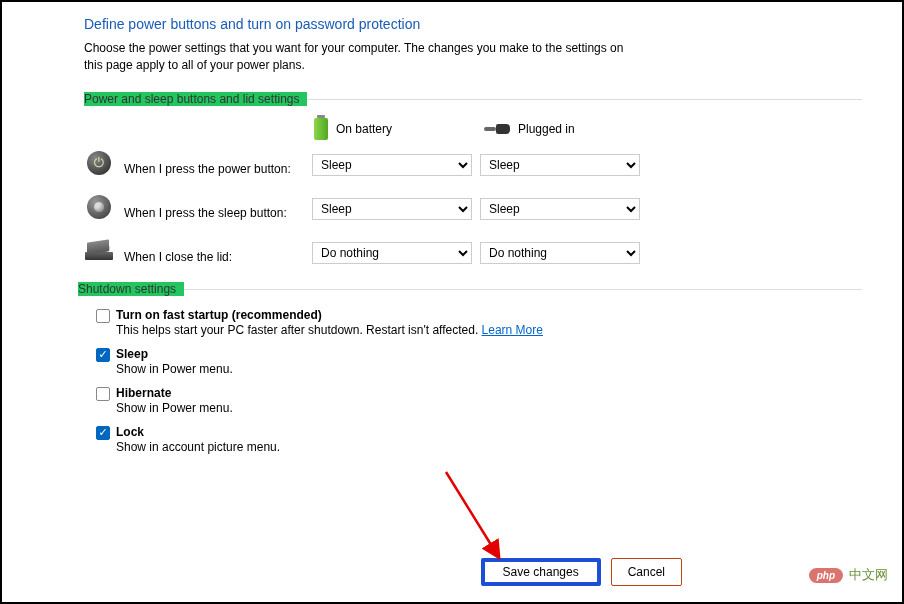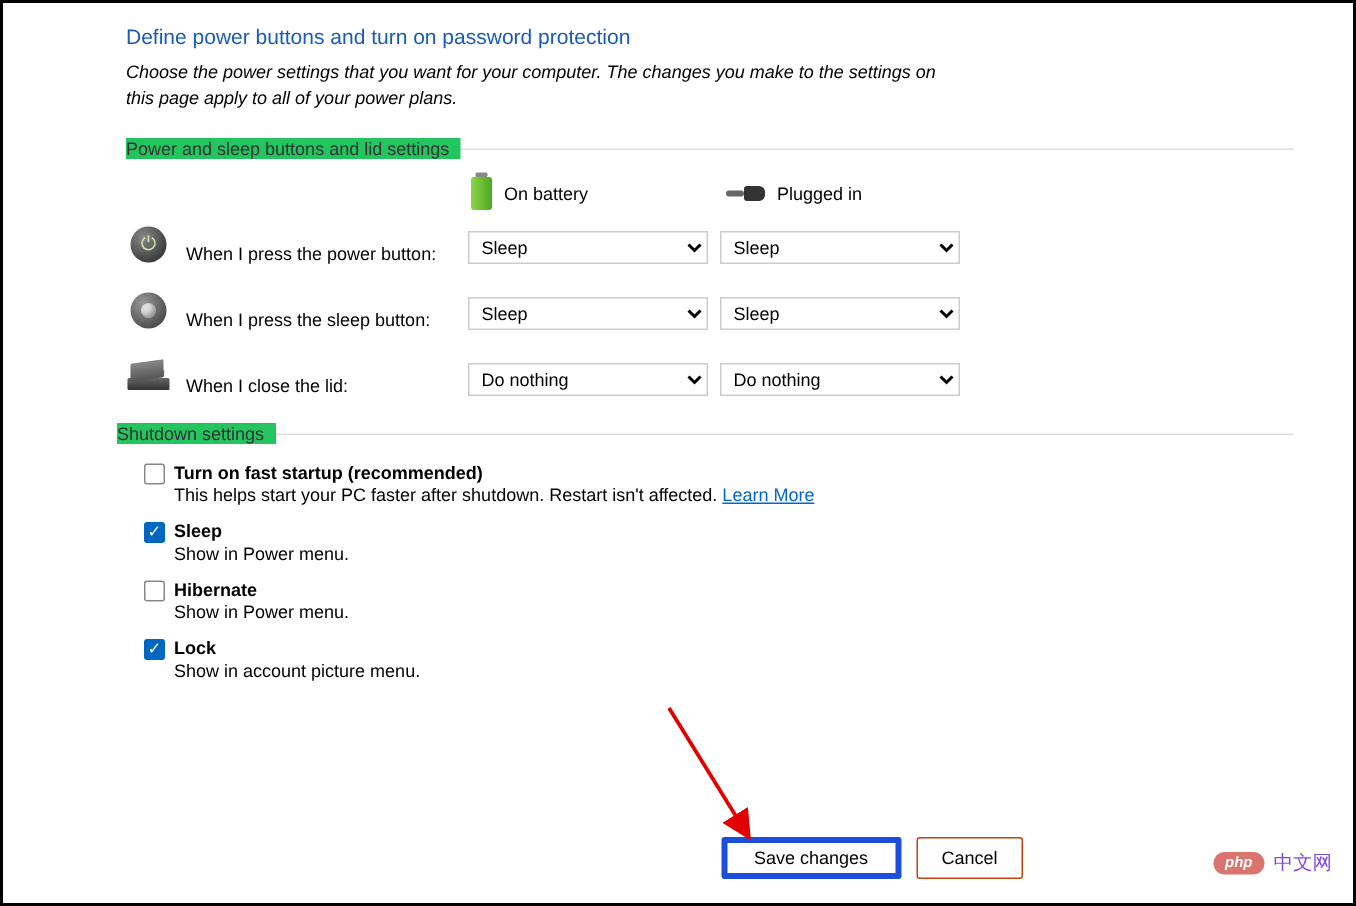--- a/index.html
+++ b/index.html
@@ -20,21 +20,20 @@
       font-weight: 400;
       color: #1a5bb5;
       margin-bottom: 8px;
     }
     .subtitle {
       font-size: 12px;
       color: #000;
       line-height: 1.4;
       margin-bottom: 18px;
       max-width: 560px;
-      font-style: italic;
     }
     .fieldset-label {
       font-size: 12px;
       color: #333;
       position: relative;
       margin-bottom: 12px;
     }
     .fieldset-label::after {
       content: "";
       position: absolute;
@@ -246,21 +245,21 @@
       background: #d45c56;
       color: #fff;
       font-style: italic;
       font-weight: bold;
       font-size: 10px;
       padding: 2px 8px;
       border-radius: 10px;
     }
     .watermark-text {
       font-size: 13px;
-      color: #6d28d9;
+      color: #4d7c0f;
     }
   </style>
 </head>
 <body>
 
 <div class="content">
   <h1>Define power buttons and turn on password protection</h1>
   <p class="subtitle">Choose the power settings that you want for your computer. The changes you make to the settings on this page apply to all of your power plans.</p>
 
   <div class="fieldset-label">

